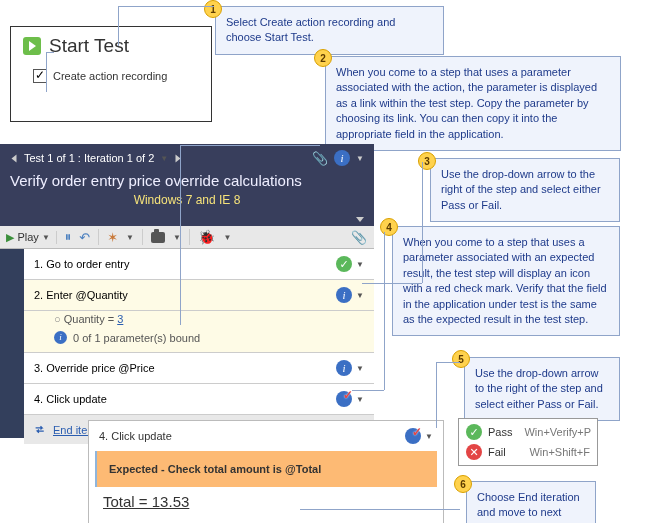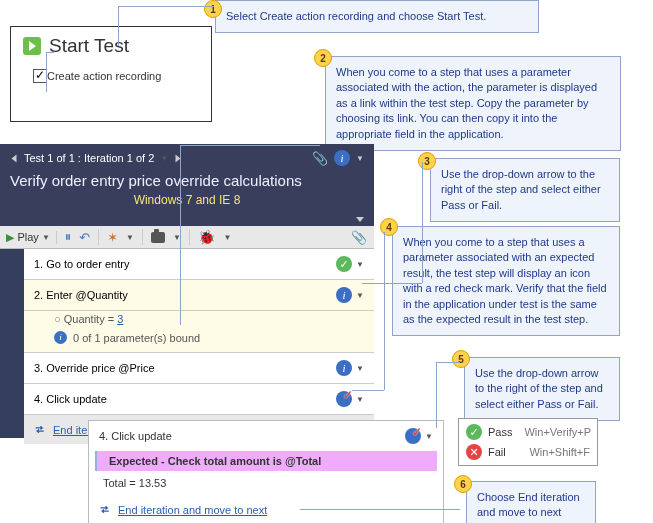--- a/index.html
+++ b/index.html
@@ -9,43 +9,43 @@
   .callout { position: absolute; background: #EFF3FC; border: 1px solid #8FA4C9; padding: 8px 10px; font-size: 11px; line-height: 1.4; color: #1E3A8A; }
   .callout-num { position: absolute; width: 18px; height: 18px; border-radius: 50%; background: #FFD24D; border: 1px solid #D9A000; color: #5C3B00; font-size: 10px; font-weight: bold; display: flex; align-items: center; justify-content: center; z-index: 10; }
   .leader { position: absolute; background: #8FA4C9; z-index: 10; }
   .leader-h { height: 1px; }
   .leader-v { width: 1px; }
   
   
   .start-panel { position: absolute; left: 10px; top: 26px; width: 202px; height: 96px; border: 1px solid #333; background: #fff; z-index: 5; }
   .start-title { margin: 8px 0 12px 12px; display: flex; align-items: center; gap: 8px; }
   .start-title span { font-size: 19px; font-weight: 300; }
-  .start-check { margin-left: 22px; display: flex; align-items: center; font-size: 11px; }
+  .start-check { margin-left: 22px; display: flex; align-items: center; gap: 6px; font-size: 11px; }
   
   
   .runner { position: absolute; left: 0; top: 144px; width: 374px; height: 294px; background: #333F5C; color: #fff; }
   .runner-top { background: #383E5C; padding: 6px 10px; }
   .runner-row1 { display: flex; align-items: center; gap: 6px; font-size: 11px; }
   .runner-title { font-size: 15px; margin: 6px 0 4px 0; font-weight: 300; color: #eef; }
   .runner-env { text-align: center; color: #F5E27A; font-size: 12px; margin-bottom: 4px; }
   .runner-toolbar { background: #E8E8E8; color: #333; display: flex; align-items: center; gap: 8px; padding: 3px 6px; border-bottom: 1px solid #bbb; }
   .play-btn { display: flex; align-items: center; gap: 3px; border-right: 1px solid #ccc; padding-right: 6px; }
   .steps { background: #fff; color: #000; margin-left: 24px; }
   .step { border-bottom: 1px solid #ccc; padding: 7px 10px; display: flex; align-items: center; justify-content: space-between; }
   .step-left { display: flex; align-items: center; gap: 0; }
   .step.active { background: #FEFBE6; gap: 6px; }
   .sub { padding: 2px 26px 4px 30px; font-size: 11px; color: #555; background: #FEFBE6; }
   .sub .linky { color: #2A5DB0; text-decoration: underline; }
   .footer-link { padding: 8px 10px; display: flex; align-items: center; gap: 6px; color: #2A5DB0; text-decoration: underline; background: #E8E8E8; }
   
   
   .detail { position: absolute; left: 88px; top: 420px; width: 356px; border: 1px solid #bbb; background: #fff; }
   .detail .step { border-bottom: none; }
-  .detail-expected { background: #f0abfc; padding: 4px 12px; font-size: 11px; margin: 0 6px; border-left: 2px solid #8FB5DC; }
-  .detail-total { padding: 6px 14px; font-size: 11px; }
+  .detail-expected { background: #fdba74; padding: 12px 12px; font-size: 11px; margin: 0 6px; border-left: 2px solid #8FB5DC; }
+  .detail-total { padding: 6px 14px; font-size: 15px; text-decoration: underline; }
   .detail-end { padding: 8px 10px; display: flex; align-items: center; gap: 6px; color: #2A5DB0; text-decoration: underline; }
   
   
   .passfail { position: absolute; left: 458px; top: 418px; width: 140px; border: 1px solid #999; background: #fff; padding: 3px; font-size: 11px; }
   .pf-row { display: flex; align-items: center; gap: 6px; padding: 2px 4px; }
 
   
   .ico { display: inline-flex; align-items: center; justify-content: center; flex-shrink: 0; }
   .ico-play-green { width: 18px; height: 18px; background: #6DBE4A; border-radius: 3px; position: relative; }
   .ico-play-green::after { content: ''; position: absolute; left: 6px; top: 4px; border-left: 7px solid #fff; border-top: 5px solid transparent; border-bottom: 5px solid transparent; }
@@ -67,21 +67,21 @@
   .ico-bug { color: #3BAF3B; font-size: 14px; }
   .ico-people { font-size: 13px; color: #C97A3B; }
   .ico-chev { border-left: 4px solid transparent; border-right: 4px solid transparent; border-top: 5px solid #ccc; width: 0; height: 0; }
 
   
 </style>
 </head>
 <body>
 
 <div class="callout-num" style="left:204px; top:0px;">1</div>
-<div class="callout" style="left:215px; top:0; width:324px;">
+<div class="callout" style="left:215px; top:6px; width:229px;">
   <span>Select Create action recording and choose Start Test.</span>
 </div>
 <div class="leader leader-v" style="left:46px; top:52px; height:40px;"></div>
 <div class="leader leader-h" style="left:46px; top:52px; width:8px;"></div>
 <div class="leader leader-v" style="left:118px; top:6px; height:40px;"></div>
 <div class="leader leader-h" style="left:118px; top:6px; width:96px;"></div>
 
 <div class="callout-num" style="left:314px; top:49px;">2</div>
 <div class="callout" style="left:325px; top:56px; width:296px;">
   <span>When you come to a step that uses a parameter associated with the action, the parameter is displayed as a link within the test step. Copy the parameter by choosing its link. You can then copy it into the appropriate field in the application.</span>

